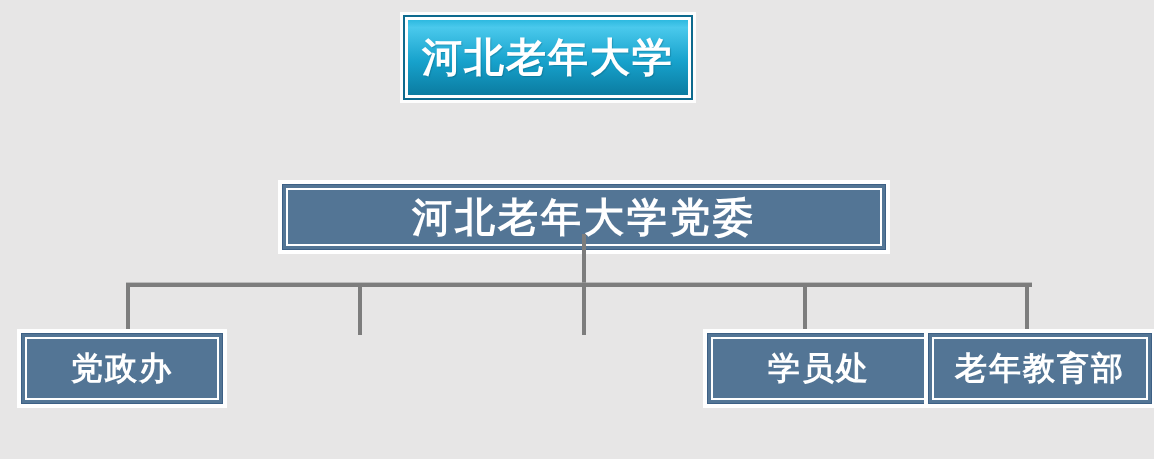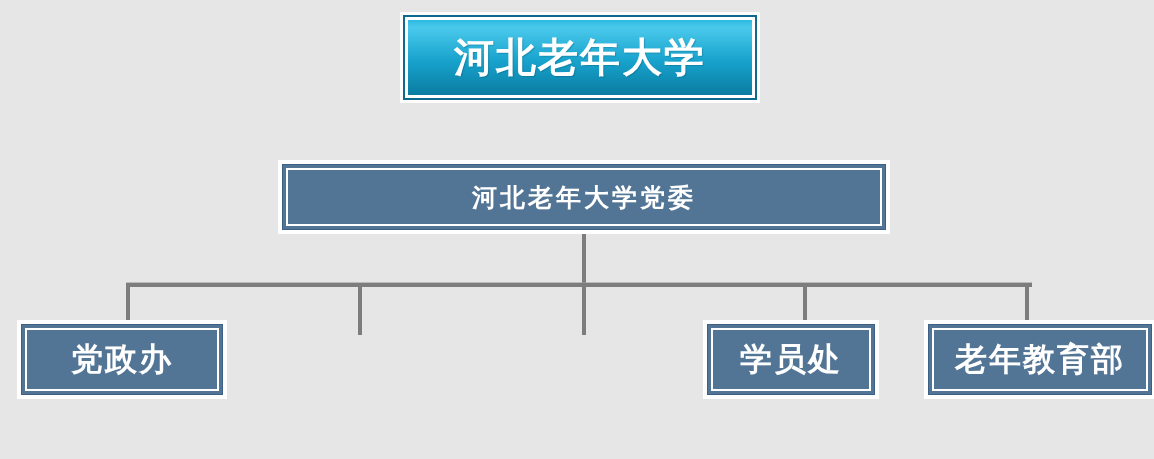--- a/index.html
+++ b/index.html
@@ -19,51 +19,51 @@
     position: absolute;
     box-sizing: border-box;
     display: flex;
     align-items: center;
     justify-content: center;
     color: #ffffff;
     white-space: nowrap;
   }
   
   .node-root {
-    left: 405px; top: 17px; width: 350px; height: 81px;
+    left: 405px; top: 17px; width: 286px; height: 81px;
     border: 3px solid #ffffff;
     background: linear-gradient(180deg, #2db9e0 0%, #4ac9ec 10%, #17a2cc 55%, #0b7ca1 100%);
     background-clip: padding-box;
     box-shadow: 0 0 0 2px #0d6a8e, 0 0 0 5px rgba(255,255,255,0.92);
     font-size: 40px;
     font-weight: 600;
     letter-spacing: 2px;
     text-shadow: 1px 1px 1px rgba(0,60,80,0.25);
   }
   
   .node-steel {
     background: #537595;
     border: 2px solid #ffffff;
     box-shadow: 0 0 0 3px #537595, 0 0 0 4px #3d6085, 0 0 0 8px #ffffff;
     font-weight: 600;
   }
   .node-committee {
-    left: 286px; top: 168px; width: 596px; height: 58px;
-    font-size: 25px;
+    left: 286px; top: 188px; width: 596px; height: 58px;
+    font-size: 40px;
     letter-spacing: 3px;
   }
   .node-dept {
-    top: 328px; height: 63px;
+    top: 337px; height: 63px;
     font-size: 32px;
     letter-spacing: 2px;
   }
   .dept-0 { left: 25px;  width: 194px; }
   .dept-1 { left: 262px; width: 189px; }
   .dept-2 { left: 486px; width: 193px; }
-  .dept-3 { left: 711px; width: 160px; }
+  .dept-3 { left: 711px; width: 216px; }
   .dept-4 { left: 932px; width: 216px; }
   
   .connector {
     position: absolute;
     background: #7d7d7d;
   }
   .conn-stem  { left: 582px; top: 234px; width: 4px; height: 51px; }
   .conn-hbar  { left: 126px; top: 283px; width: 906px; height: 4px;
                 box-shadow: 0 -1px 0 rgba(160,160,160,0.6); }
   .conn-drop  { top: 284px; width: 4px; height: 51px; }

